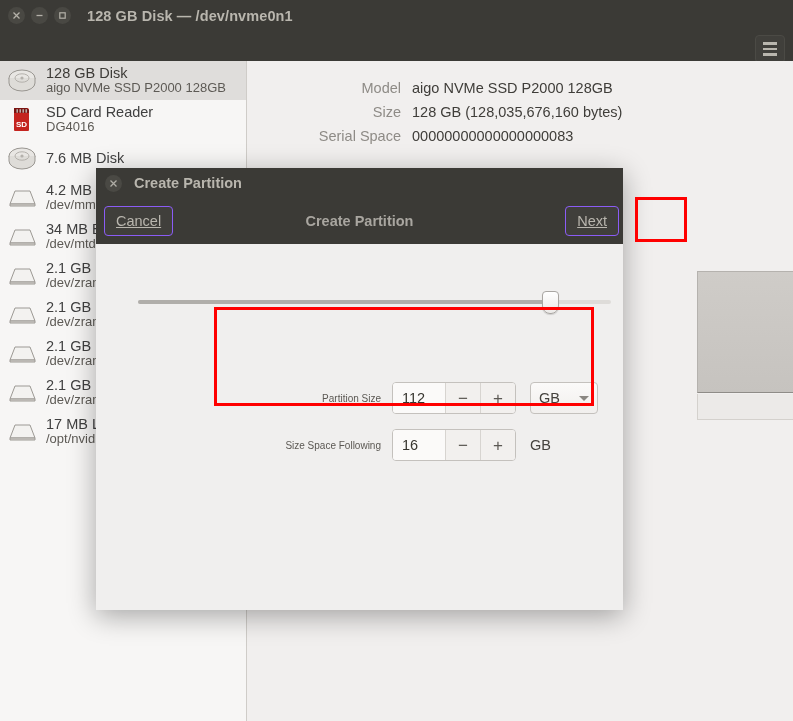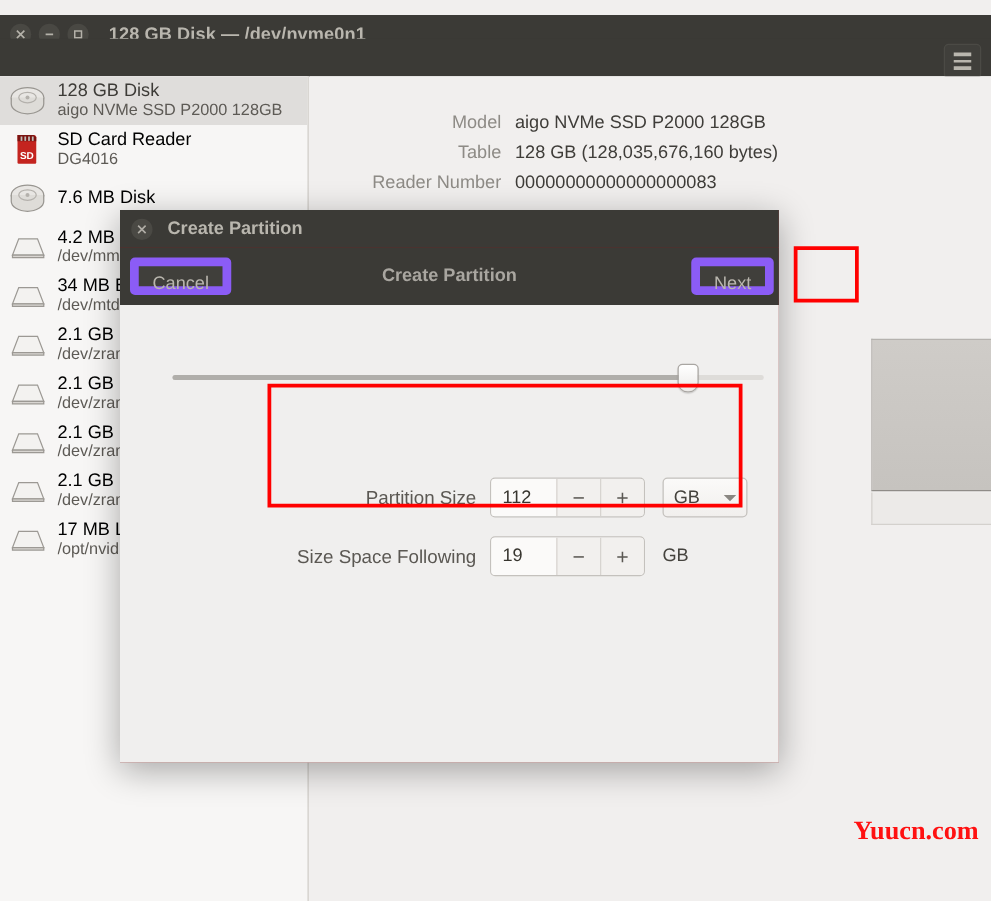--- a/index.html
+++ b/index.html
@@ -8,21 +8,21 @@
     font-family: "Liberation Sans", sans-serif;
     background: #f1efee;
     overflow: hidden;
   }
   #root { position: relative; width: 793px; height: 721px; }
 
   
   .titlebar {
     position: absolute; left: 0; top: 0; width: 793px; height: 31px;
     background: #3b3a36;
-    display: flex; align-items: center; margin-top: 12px;
+    display: flex; align-items: center;
   }
   .wbtns { display: flex; align-items: center; gap: 6px; padding-left: 8px; }
   .wbtn {
     width: 17px; height: 17px; border-radius: 50%;
     background: #494843;
     display: flex; align-items: center; justify-content: center;
     color: #b4b1a9; font-size: 10px; line-height: 1;
   }
   .wbtn svg { display: block; }
   .wtitle {
@@ -50,33 +50,33 @@
     background: #f7f6f5;
     border-right: 1px solid #cfccc8;
     overflow: hidden;
   }
   .dev-row {
     display: flex; align-items: center; gap: 7px;
     height: 39px; padding-left: 6px; padding-right: 4px;
   }
   .dev-row.sel { background: #dfdddb; }
   .dev-text { overflow: hidden; white-space: nowrap; line-height: 1.12; }
-  .dev-title { font-size: 14.5px; color: #000000; }
+  .dev-title { font-size: 14.5px; color: #404040; }
   .dev-sub { font-size: 13px; color: #5d5a55; }
   .dev-row.sel .dev-title { color: #3d3b37; }
 
   
   .ico { width: 33px; height: 27px; flex: 0 0 33px; position: relative; text-align: right; }
 
   
   .info {
     position: absolute; left: 248px; top: 61px; width: 545px; height: 660px;
     background: #f1efee;
   }
-  .info-table { margin-top: 24px; width: 100%; }
+  .info-table { margin-top: 14px; width: 100%; }
   .info-table tr { height: 22px; }
   .info-k {
     text-align: right; padding-right: 9px; width: 160px;
     font-size: 14.5px; color: #8e8b86; white-space: nowrap;
   }
   .info-v { font-size: 14.5px; color: #3f3d39; white-space: nowrap; }
 
   
   .volbar {
     position: absolute; left: 449px; top: 210px; width: 334px; height: 122px;
@@ -105,22 +105,22 @@
   .dlg-title {
     margin-left: 12px; color: #b9b6ae;
     font-size: 14.5px; font-weight: bold;
   }
   .dlg-headerbar {
     height: 46px; background: #3b3a36;
     position: relative; display: flex; align-items: center;
   }
   .hb-btn {
     height: 30px; padding: 0 11px;
-    background: #403f3b; border: 7px solid #8b5cf6; border-radius: 4px;
-    color: #b9b6ae; font-size: 14.5px; line-height: 28px;
+    background: #403f3b; border: 1px solid #8b5cf6; border-radius: 4px;
+    color: #b9b6ae; font-size: 14.5px; line-height: 28px; text-decoration: underline;
   }
   .hb-cancel { margin-left: 8px; }
   .hb-next { position: absolute; right: 4px; }
   .hb-title {
     position: absolute; left: 0; right: 0; text-align: center;
     color: #a9a6a0; font-size: 14.5px; font-weight: bold;
     pointer-events: none;
   }
 
   .dlg-body { position: relative; height: 366px; background: #f0efee; }
@@ -141,21 +141,21 @@
     background: linear-gradient(180deg,#ffffff 0%,#eceae8 100%);
     border: 1px solid #a9a6a2;
     box-shadow: 0 1px 1px rgba(0,0,0,.14);
   }
 
   
   .form { position: absolute; left: 118px; top: 138px; }
   .frow { display: flex; align-items: center; height: 32px; margin-bottom: 15px; }
   .flabel {
     width: 178px; text-align: right; padding-right: 11px;
-    font-size: 15px; color: #5b5853; white-space: nowrap;
+    font-size: 10px; color: #5b5853; white-space: nowrap;
   }
   .spin {
     display: flex; align-items: stretch; height: 32px;
     border: 1px solid #c4c1bd; border-radius: 4px; overflow: hidden;
     background: #fbfaf9;
   }
   .spin-val {
     width: 52px; display: flex; align-items: center; padding-left: 9px;
     font-size: 14.5px; color: #37352f; background: #fbfaf9; text-align: right;
   }
@@ -366,25 +366,25 @@
   </div>
 
   <div class="info">
     <table class="info-table">
       <tbody>
           <tr>
         <td class="info-k">Model</td>
         <td class="info-v">aigo NVMe SSD P2000 128GB</td>
       </tr>
       <tr>
-        <td class="info-k">Table</td>
+        <td class="info-k">Size</td>
         <td class="info-v">128 GB (128,035,676,160 bytes)</td>
       </tr>
       <tr>
-        <td class="info-k">Reader Number</td>
+        <td class="info-k">Serial Space</td>
         <td class="info-v">00000000000000000083</td>
       </tr>
     </tbody>
       </table>
     <div class="volbar"></div>
     <div class="volfoot"></div>
   </div>
 
   <div class="dlg">
 
@@ -422,29 +422,28 @@
           </div>
           <div class="combo">
             <span>GB</span>
             <span class="caret"></span>
           </div>
         </div>
 
         <div class="frow">
           <div class="flabel">Size Space Following</div>
           <div class="spin">
-            <div class="spin-val">19</div>
+            <div class="spin-val">16</div>
             <div class="spin-btn">−</div>
             <div class="spin-btn">+</div>
           </div>
           <div class="unit">GB</div>
         </div>
 
       </div>
     </div>
   </div>
 
   <div class="anno" id="anno-next"></div>
   <div class="anno" id="anno-form"></div>
 
-  <div class="watermark">Yuucn.com</div>
 
 </div>
 
 </body></html>

